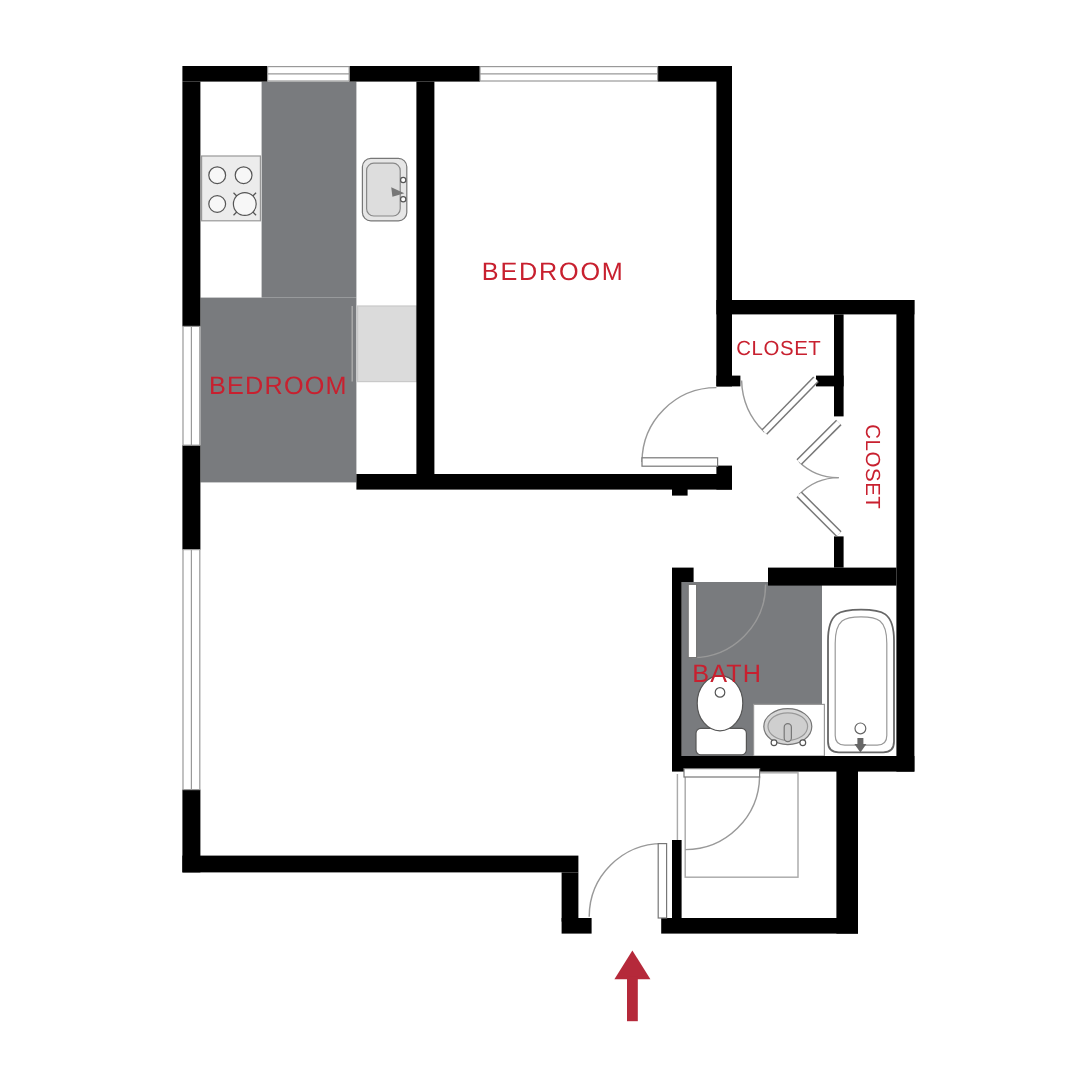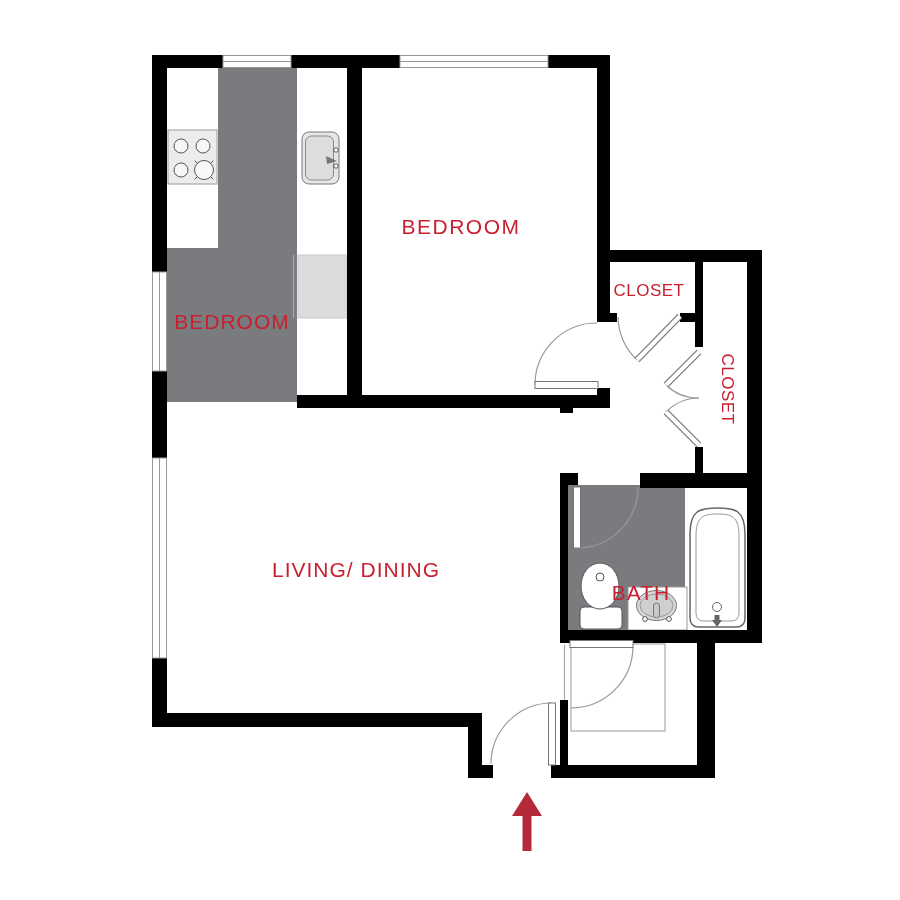--- a/index.html
+++ b/index.html
@@ -174,17 +174,16 @@
   </g>
 
   <g fill="#B5293A">
     <polygon points="527,792 512,816 542,816"></polygon>
     <rect x="522.5" y="814" width="9" height="37"></rect>
   </g>
 </svg>
 
   <div class="room-label" style="left:232px; top:322px;">BEDROOM</div>
   <div class="room-label" style="left:461px; top:227px; letter-spacing:1.5px;text-align:center;">BEDROOM</div>
-  <div class="room-label" style="left:356px; top:570px;">LIVING/ DINING</div>
   <div class="room-label small" style="left:649px; top:291px;">CLOSET</div>
   <div class="room-label small vertical" style="left:727px; top:389px;">CLOSET</div>
-  <div class="room-label" style="left:641px; top:562px;margin-top:31px;">BATH</div>
+  <div class="room-label" style="left:606px; top:562px;">BATH</div>
 </div>
 
 </body></html>

